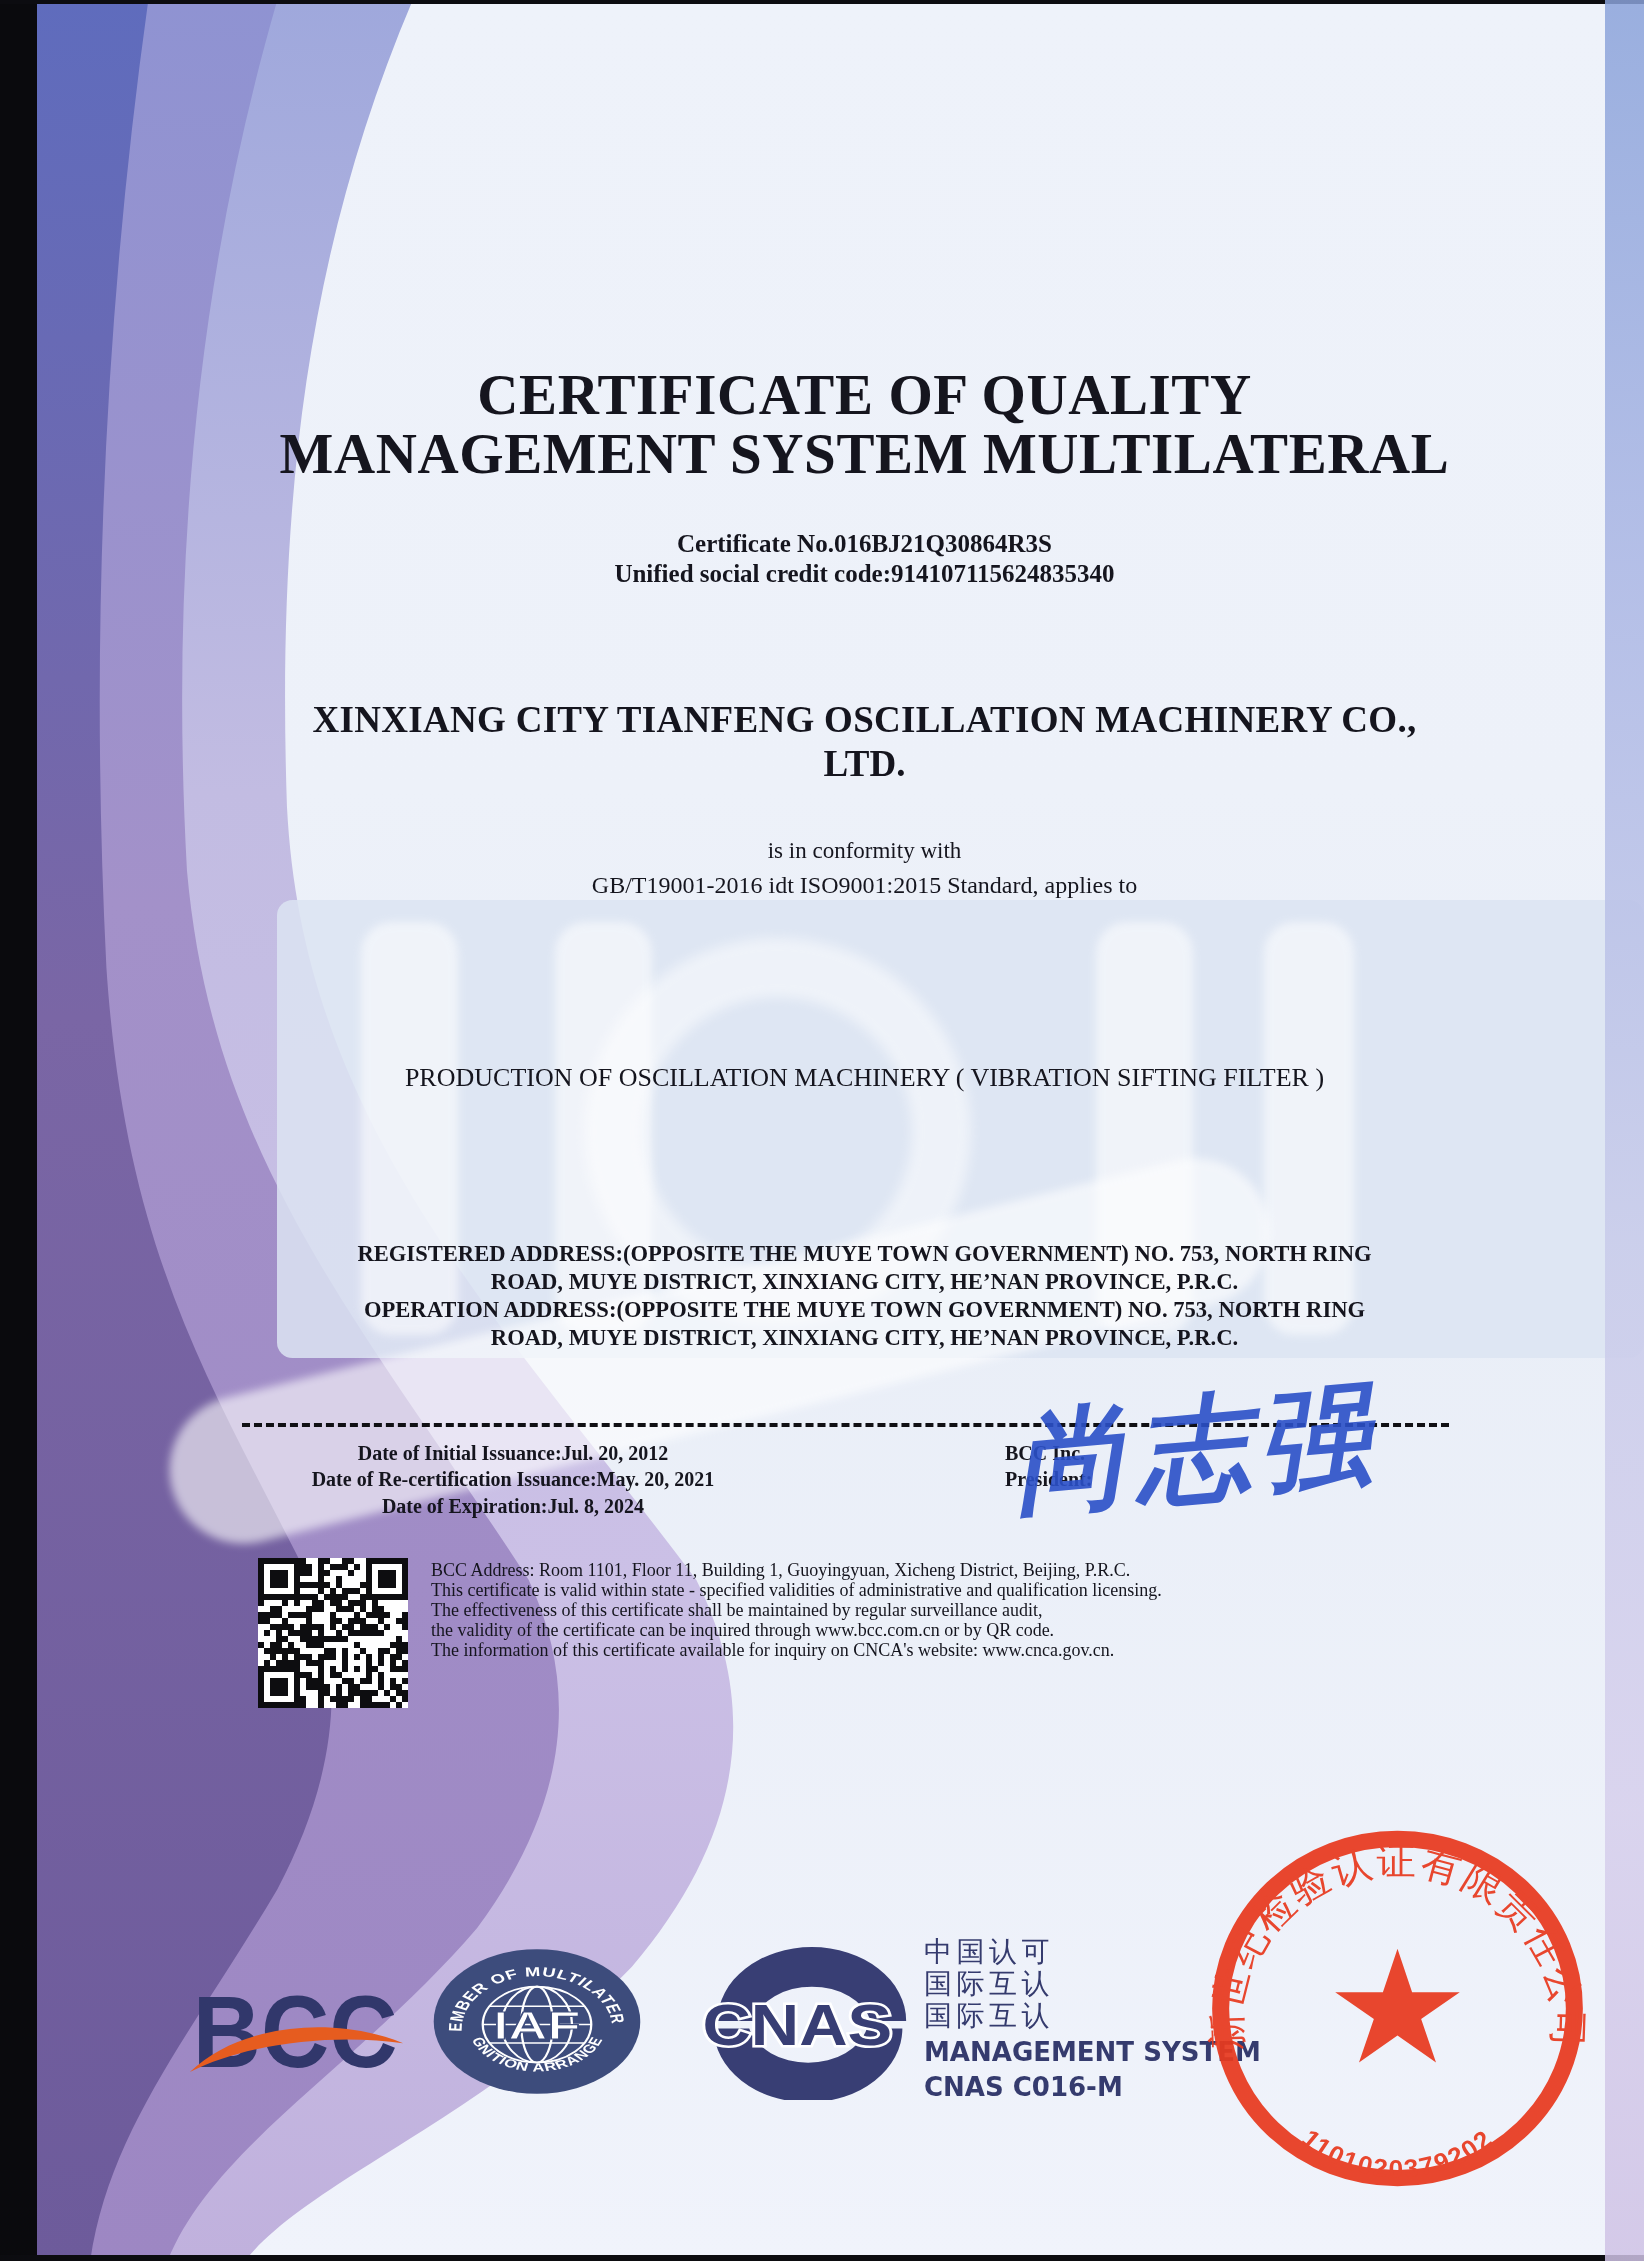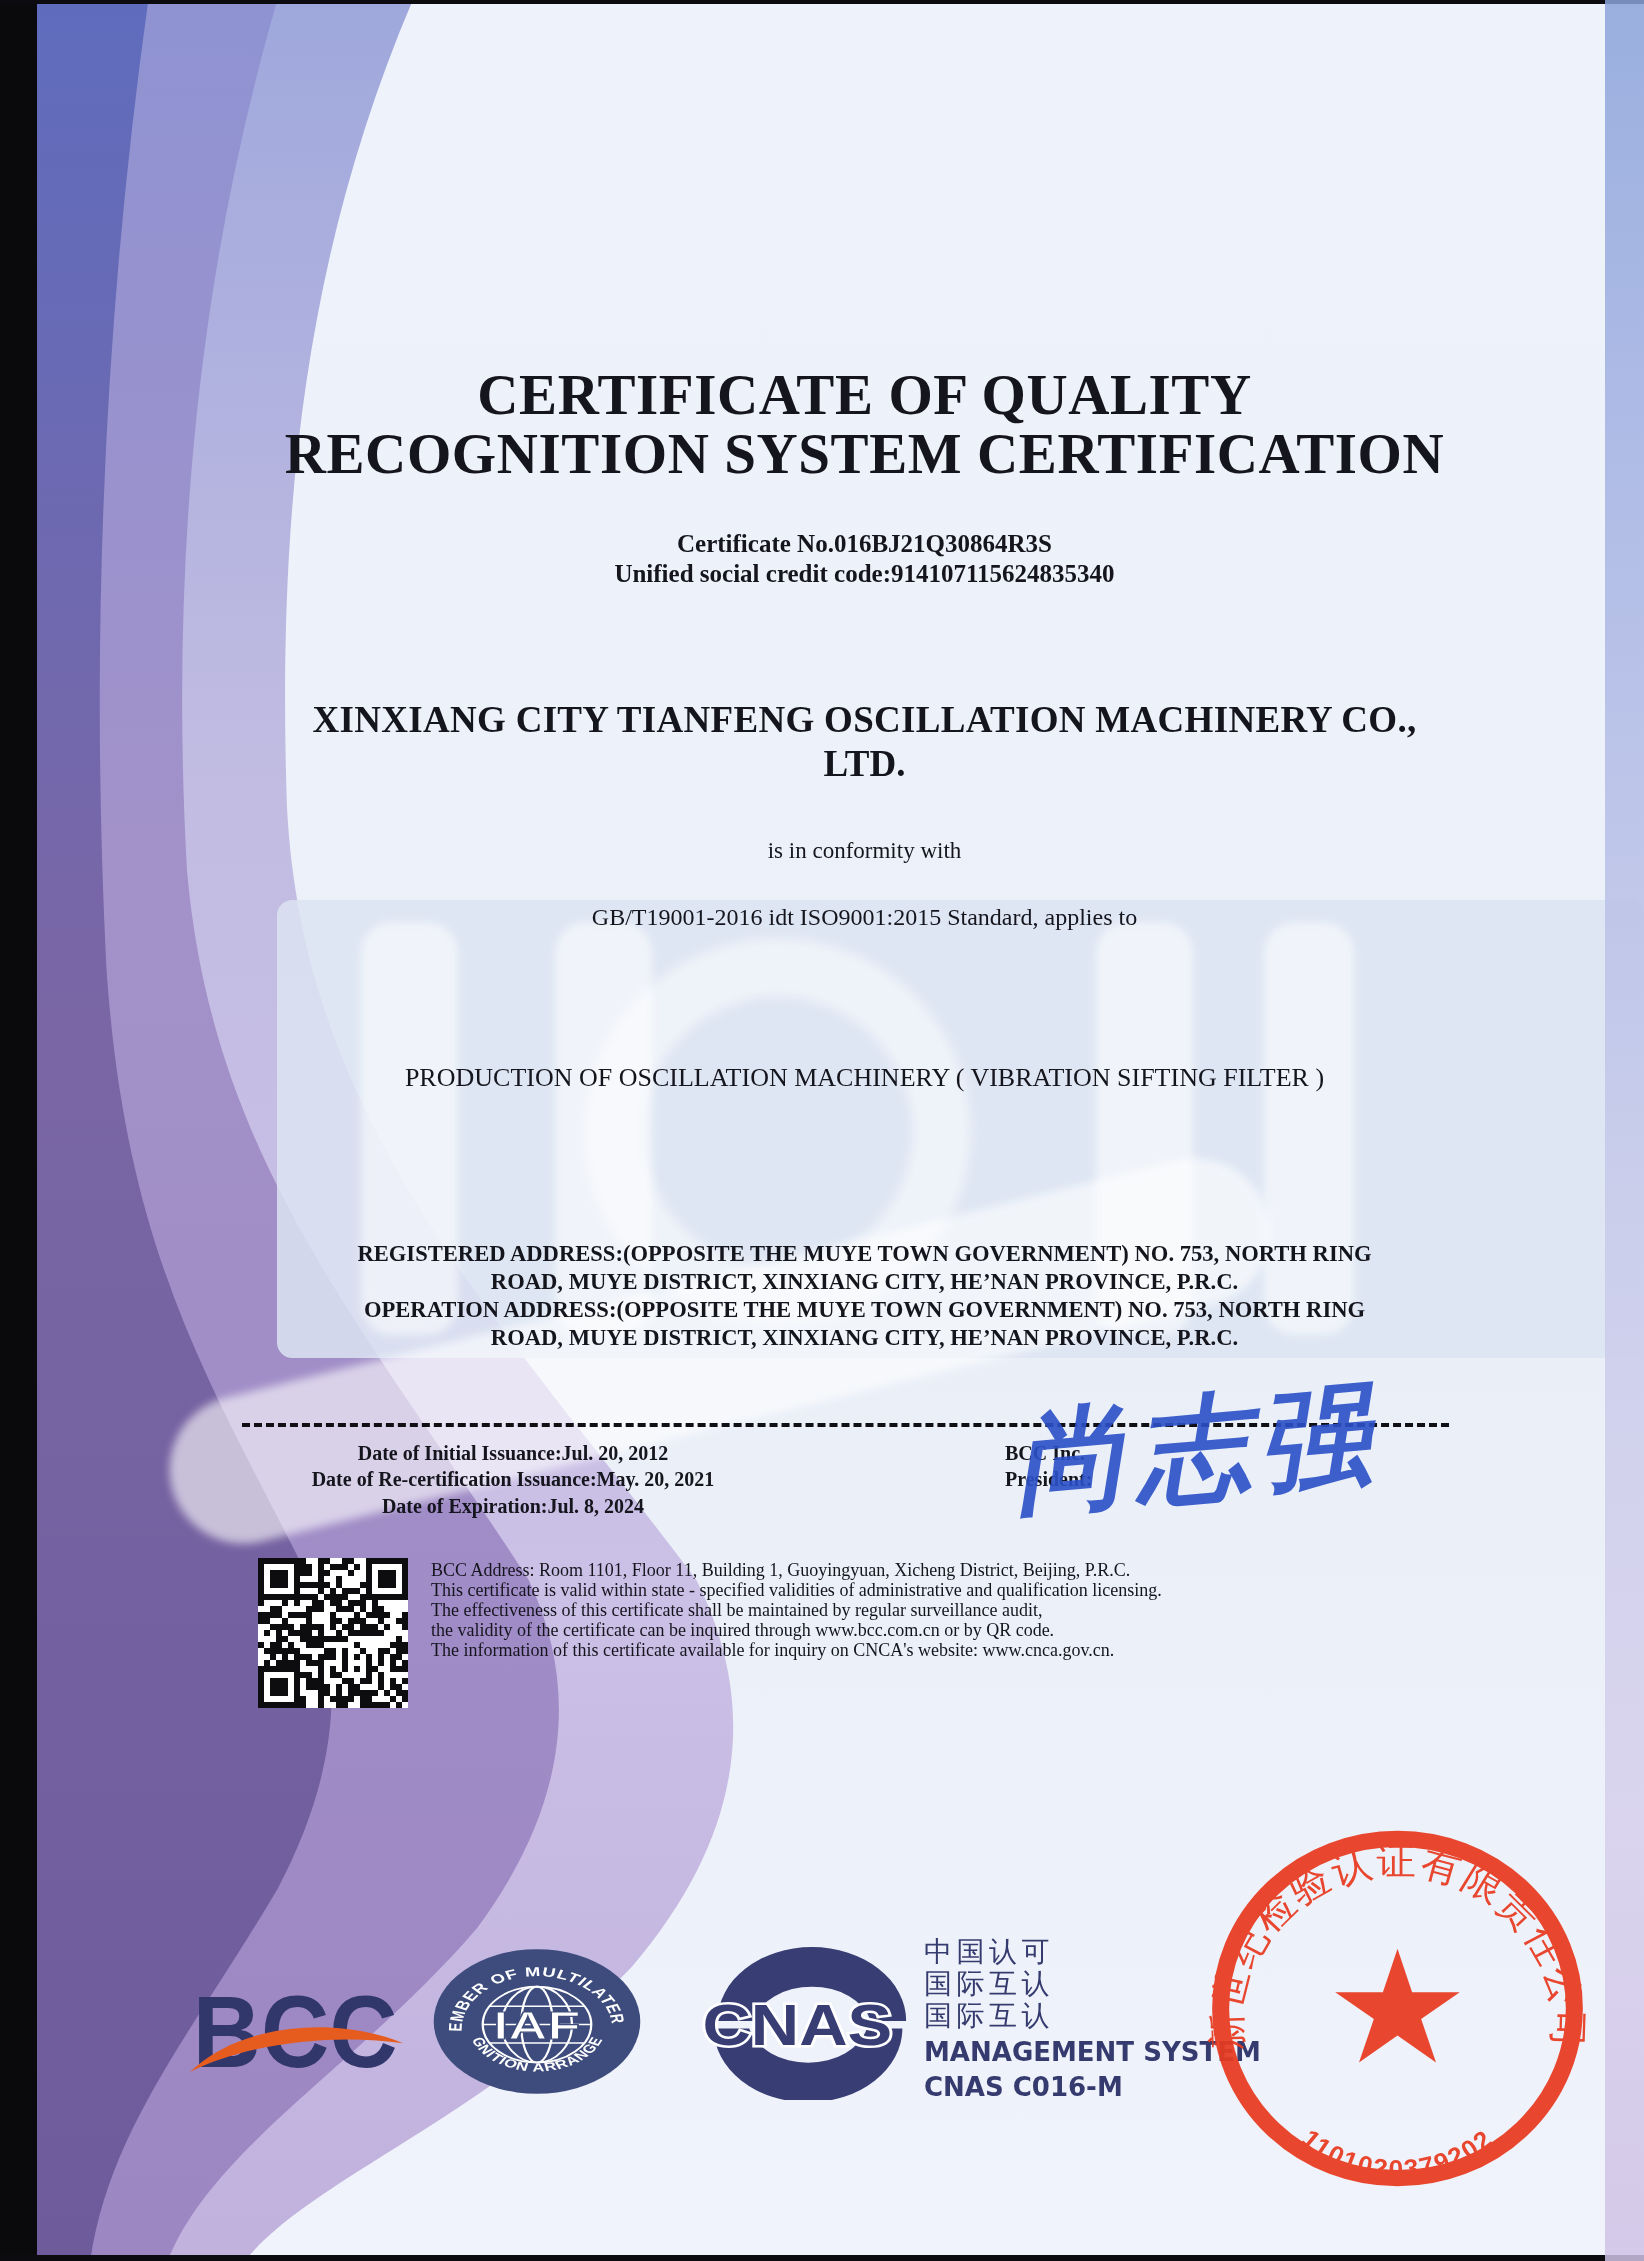--- a/index.html
+++ b/index.html
@@ -22,21 +22,21 @@
   .ghost-ring{position:absolute;left:584px;top:938px;width:387px;height:387px;border:59px solid #fff;
       border-radius:50%;opacity:.5;filter:blur(5.8px);box-sizing:border-box;background:transparent;}
   
   .title{top:365px;font-weight:bold;font-size:57px;line-height:59px;letter-spacing:0.6px;}
   .certno{top:530px;font-weight:bold;font-size:25px;}
   .credit{top:560px;font-weight:bold;font-size:25px;}
   .intro{top:620px;font-size:23px;}
   .comp1{top:698px;font-weight:bold;font-size:37px;letter-spacing:0.3px;}
   .comp2{top:742px;font-weight:bold;font-size:37px;}
   .conf{top:838px;font-size:23px;}
-  .std{top:872px;font-size:24px;margin-top:32px;}
+  .std{top:872px;font-size:24px;}
   .scope{top:1063px;font-size:26px;}
   .addr{top:1240px;font-weight:bold;font-size:22.6px;line-height:28px;}
   .dashline{left:242px;top:1423px;width:1207px;border-top:4.5px dashed #101014;}
   .dates{left:239px;top:1440px;width:548px;text-align:center;font-weight:bold;font-size:20px;line-height:26.4px;}
   .issuer{left:1005px;top:1440px;font-weight:bold;font-size:20px;line-height:26.4px;}
   .sig{left:1013px;top:1374px;font-family:"DejaVu Sans",sans-serif;font-style:italic;font-weight:bold;
        font-size:113px;color:#2b50c8;transform:rotate(-5deg);letter-spacing:9px;opacity:.9;}
   .qr{left:258px;top:1558px;width:150px;height:150px;background:#fff;}
   .qr div{position:absolute;background:#0d0d10;}
   .fine{left:431px;top:1560px;width:1006px;font-size:18px;line-height:20px;}
@@ -83,21 +83,21 @@
   <div class="ghost" style="left:1264px;top:922px;width:90px;height:413px;"></div>
   <div class="ghost" style="left:155px;top:1277px;width:1129px;height:148px;border-radius:77px;transform:rotate(-14deg);opacity:.6;"></div>
 
   <div class="abs edge-left"></div>
   <div class="abs edge-top"></div>
   <div class="abs edge-bottom"></div>
   <div class="abs edge-right"></div>
 
   <div class="cx title">
     <div>CERTIFICATE OF QUALITY</div>
-    <div>RECOGNITION SYSTEM CERTIFICATION</div>
+    <div>MANAGEMENT SYSTEM MULTILATERAL</div>
   </div>
 
   <div class="cx certno">Certificate No.016BJ21Q30864R3S</div>
   <div class="cx credit">Unified social credit code:914107115624835340</div>
   <div class="cx comp1">XINXIANG CITY TIANFENG OSCILLATION MACHINERY CO.,</div>
   <div class="cx comp2">LTD.</div>
   <div class="cx conf">is in conformity with</div>
   <div class="cx std">GB/T19001-2016 idt ISO9001:2015 Standard, applies to</div>
   <div class="cx scope">PRODUCTION OF OSCILLATION MACHINERY ( VIBRATION SIFTING FILTER )</div>
 

